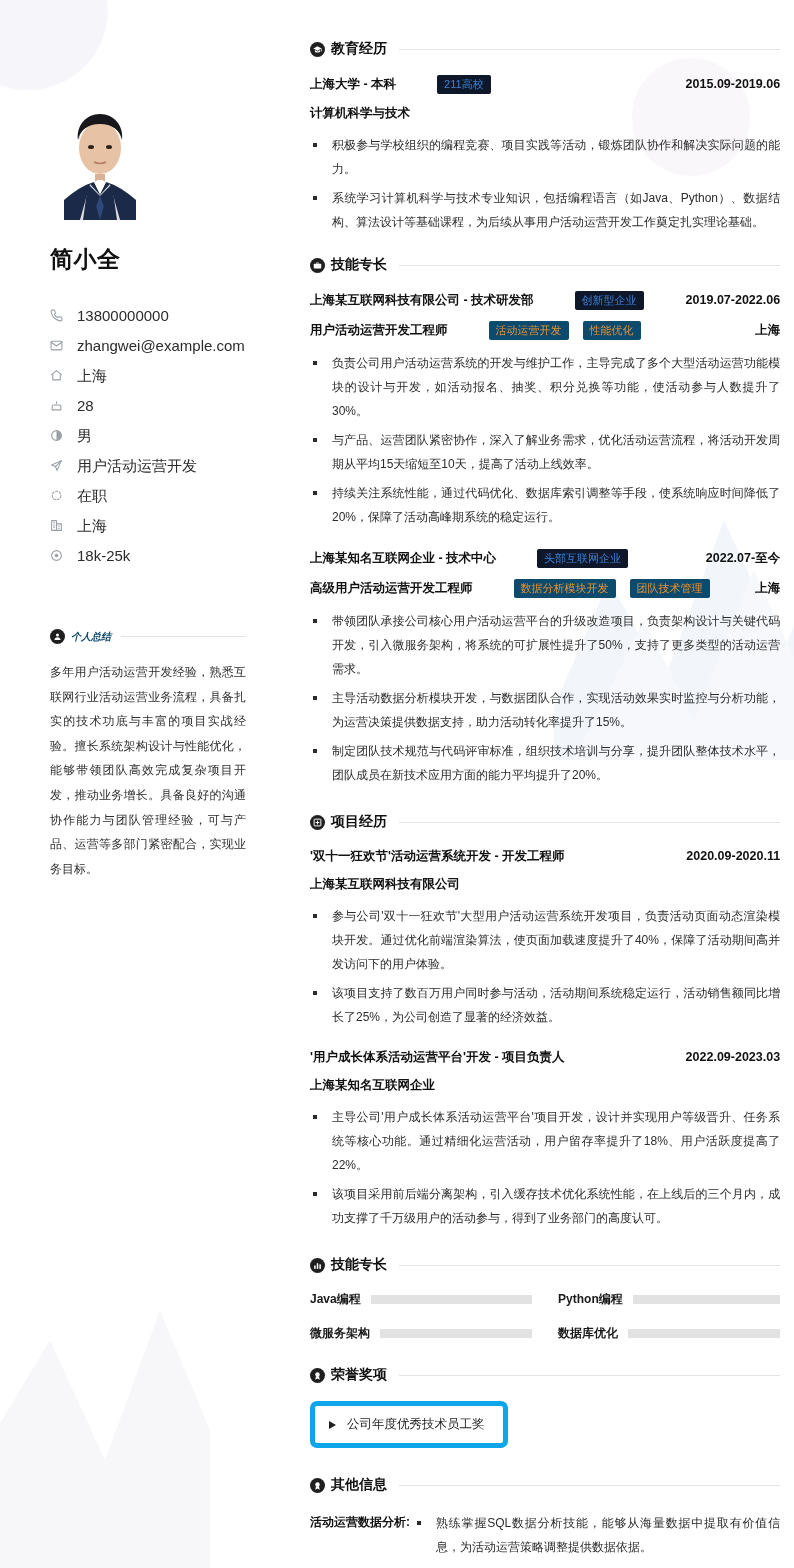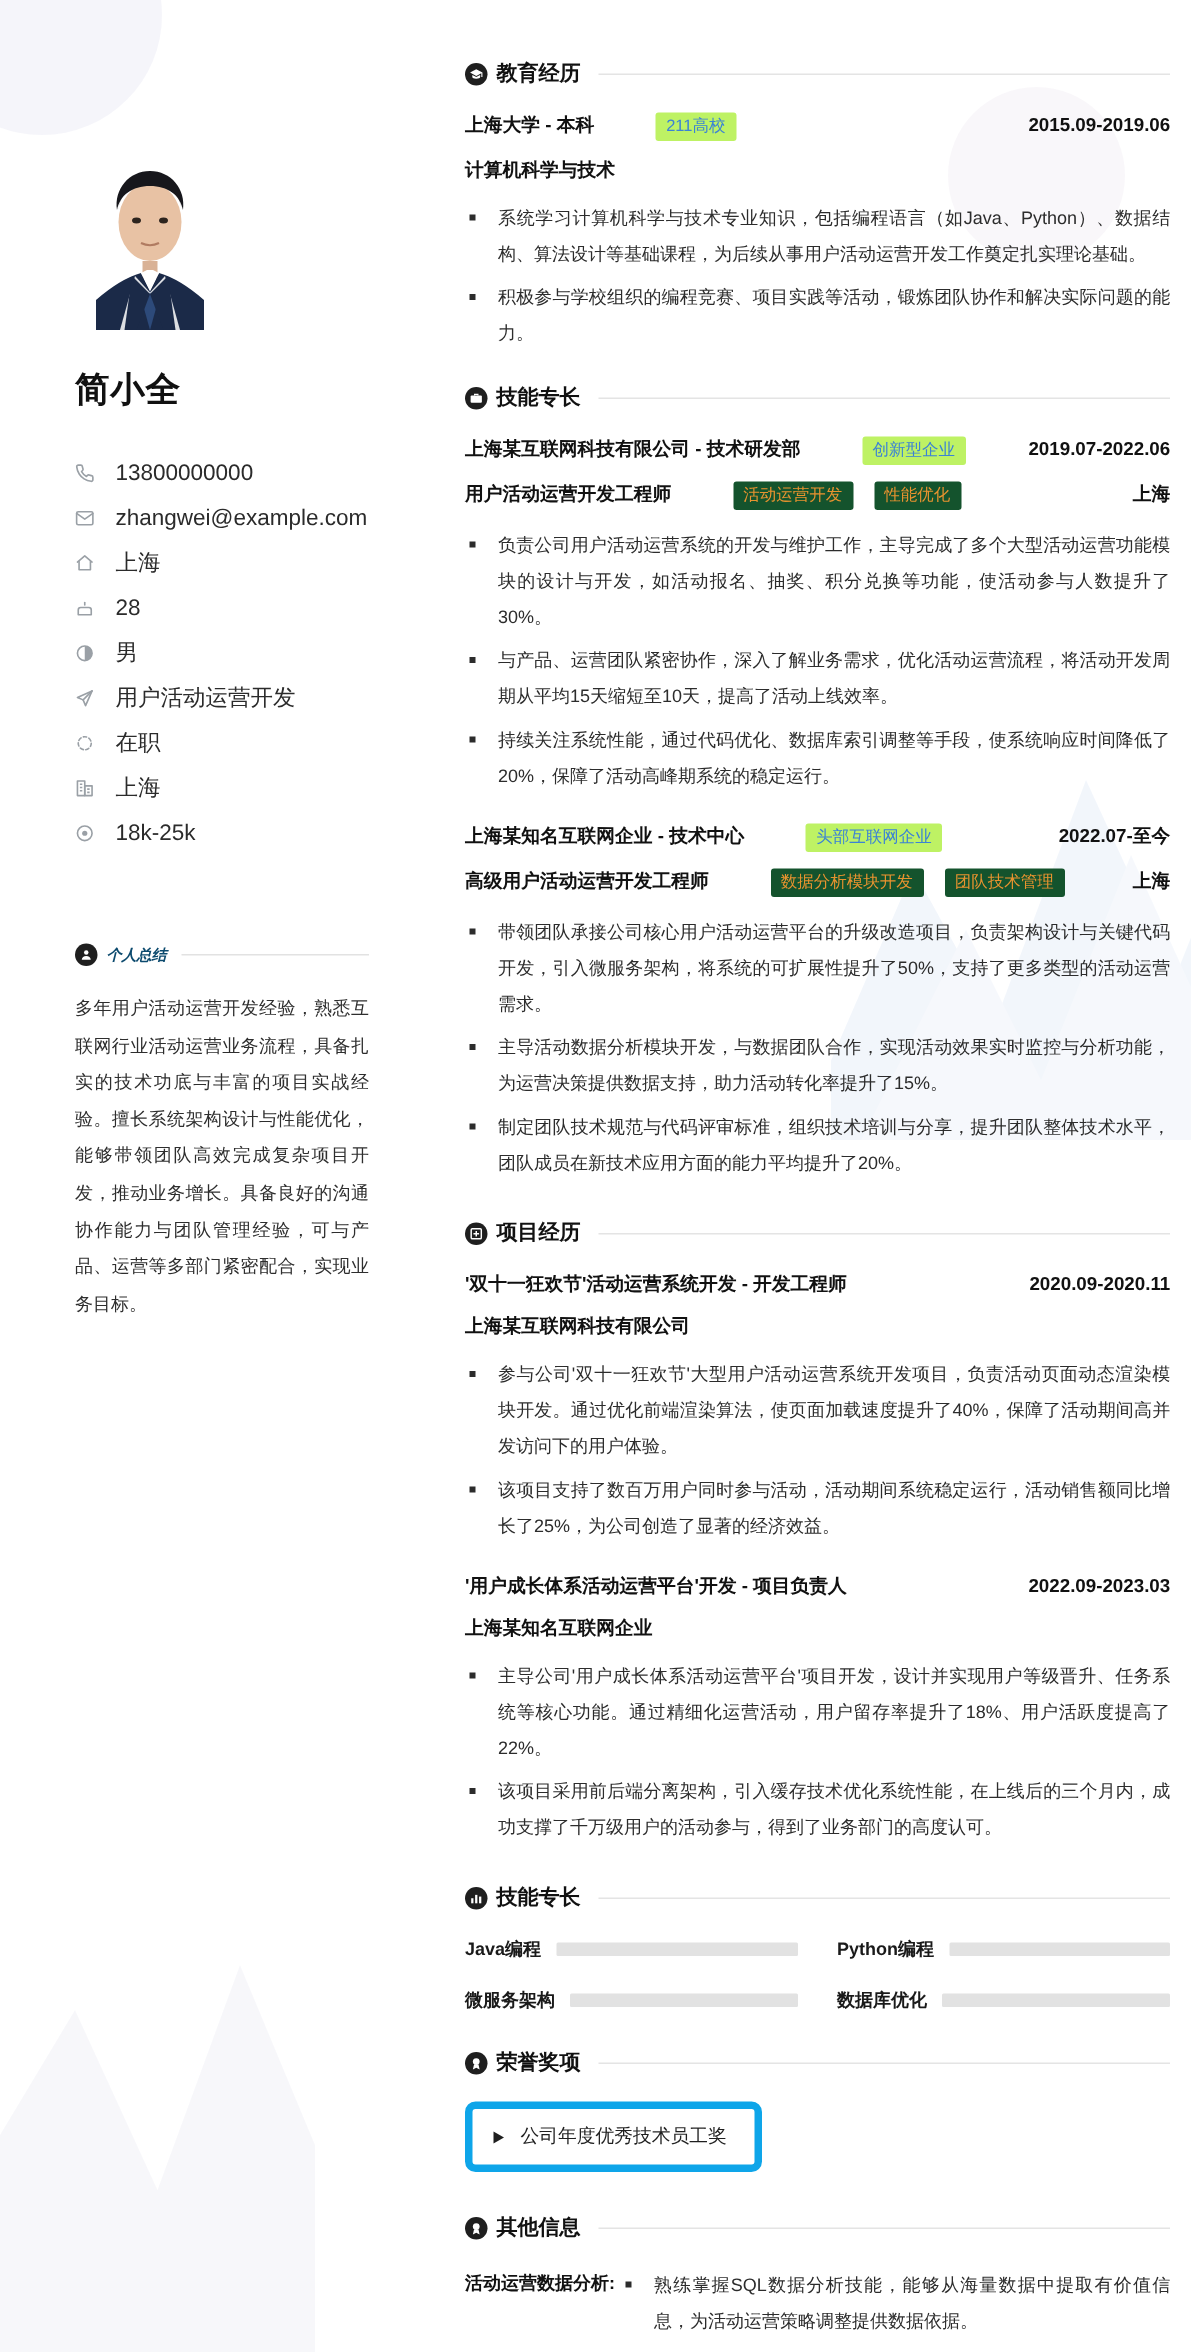--- a/index.html
+++ b/index.html
@@ -195,22 +195,22 @@
     margin-left: auto;
     padding-left: 10px;
   }
   .tag {
     font-size: 11px;
     line-height: 1;
     padding: 4px 7px;
     border-radius: 2px;
     white-space: nowrap;
   }
-  .tag-blue { background: #bef264; color: #3b82d6; }
-  .tag-orange { background: #14532d; color: #e8932f; }
+  .tag-blue { background: #0f172a; color: #3b82d6; }
+  .tag-orange { background: #0c4a6e; color: #e8932f; }
 
   .sub-line {
     font-size: 12.5px;
     font-weight: bold;
     color: #111;
     margin-bottom: 11px;
   }
 
   ul.bullets { list-style: none; margin: 0 0 0 0; padding: 0; }
   ul.bullets li {
@@ -460,22 +460,22 @@
       <div class="entry">
         <div class="row-line">
           <span class="lead">上海大学 - 本科</span>
           <span class="tags">
             <span class="tag tag-blue">211高校</span>
           </span>
           <span class="right">2015.09-2019.06</span>
         </div>
         <div class="sub-line">计算机科学与技术</div>
         <ul class="bullets">
+          <li>积极参与学校组织的编程竞赛、项目实践等活动，锻炼团队协作和解决实际问题的能力。</li>
           <li>系统学习计算机科学与技术专业知识，包括编程语言（如Java、Python）、数据结构、算法设计等基础课程，为后续从事用户活动运营开发工作奠定扎实理论基础。</li>
-          <li>积极参与学校组织的编程竞赛、项目实践等活动，锻炼团队协作和解决实际问题的能力。</li>
         </ul>
       </div>
     </section>
 
     <section class="section" style="margin-top:22px;">
       <div class="sec-head">
         <span class="badge">
           <svg width="9" height="9" viewBox="0 0 24 24" fill="#ffffff">
               <rect x="2" y="7" width="20" height="13" rx="2"></rect>
               <path d="M9 7V5h6v2" stroke="#ffffff" stroke-width="2" fill="none"></path>

